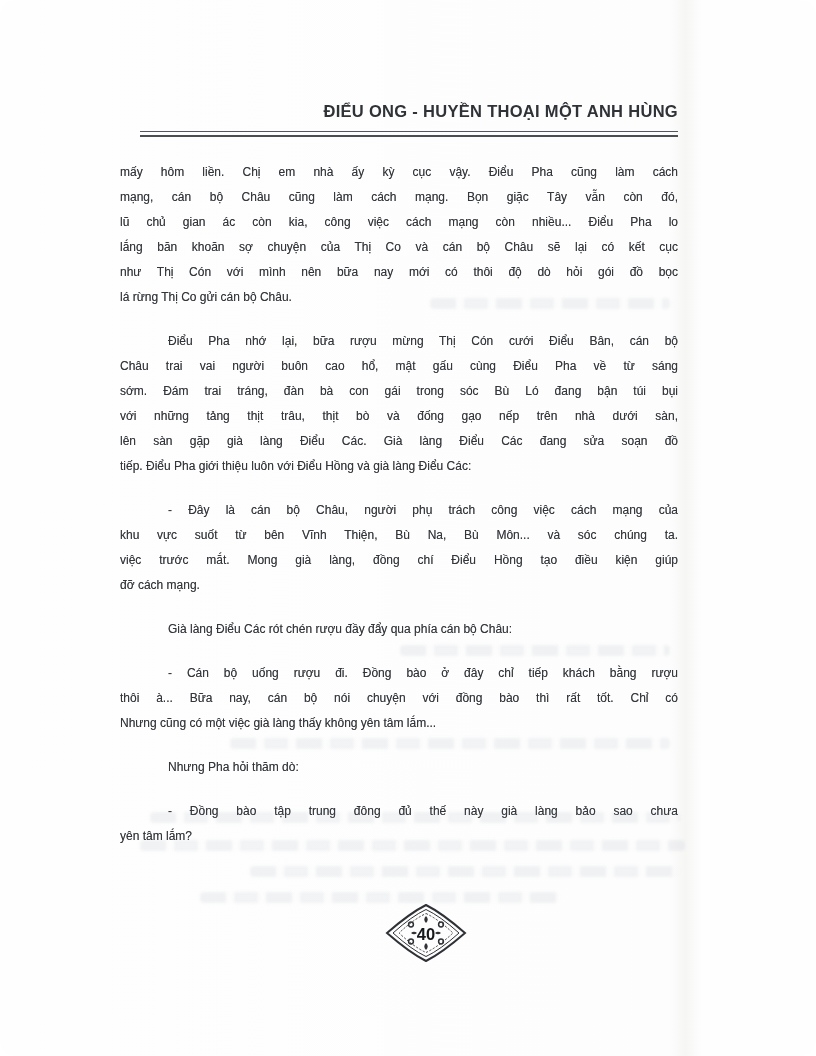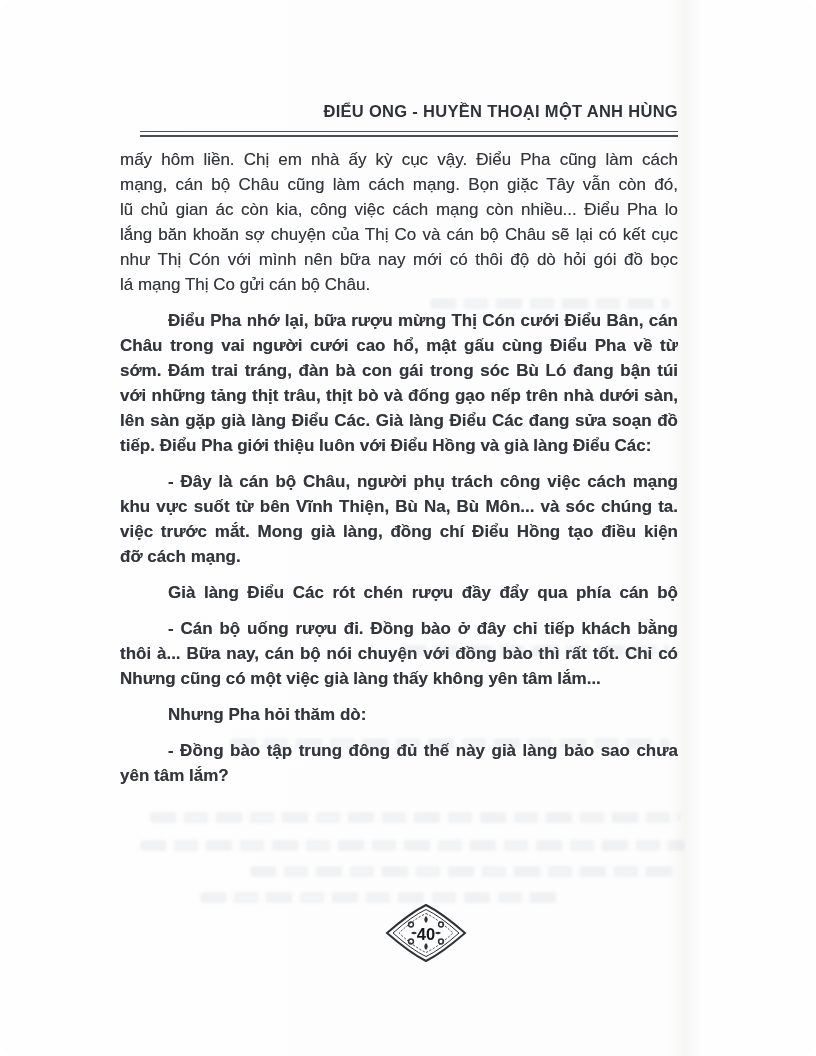--- a/index.html
+++ b/index.html
@@ -30,27 +30,27 @@
   .header-rule {
     position: absolute;
     top: 131px; left: 140px; width: 538px;
     height: 3px;
     border-top: 1.5px solid #53565c;
     border-bottom: 2.5px solid #4a4d52;
   }
   
   .body-text {
     position: absolute;
-    top: 147px; left: 120px; width: 558px;
-    font-size: 17px;
+    top: 160px; left: 120px; width: 558px;
+    font-size: 12px;
     line-height: 25px;
     color: #33363b;
     text-shadow: 0 0 0.5px rgba(51,54,59,0.55);
   }
-  .para + .para { margin-top: 11px; font-weight: bold; }
+  .para + .para { margin-top: 19px; }
   .ln {
     text-align: justify;
     text-align-last: justify;
     white-space: normal;
     height: 25px;
     overflow: hidden;
   }
   .ln.last { text-align-last: left; }
   .ln.indent { padding-left: 48px; }
   
@@ -82,25 +82,25 @@
 
   <div class="header-rule"></div>
 
   <div class="body-text" id="body-text">
       <div class="para">
         <div class="ln">mấy hôm liền. Chị em nhà ấy kỳ cục vậy. Điểu Pha cũng làm cách</div>
         <div class="ln">mạng, cán bộ Châu cũng làm cách mạng. Bọn giặc Tây vẫn còn đó,</div>
         <div class="ln">lũ chủ gian ác còn kia, công việc cách mạng còn nhiều... Điểu Pha lo</div>
         <div class="ln">lắng băn khoăn sợ chuyện của Thị Co và cán bộ Châu sẽ lại có kết cục</div>
         <div class="ln">như Thị Cón với mình nên bữa nay mới có thôi độ dò hỏi gói đồ bọc</div>
-        <div class="ln last">lá mạng Thị Co gửi cán bộ Châu.</div>
+        <div class="ln last">lá rừng Thị Co gửi cán bộ Châu.</div>
       </div>
       <div class="para">
         <div class="ln indent">Điểu Pha nhớ lại, bữa rượu mừng Thị Cón cưới Điểu Bân, cán bộ</div>
-        <div class="ln">Châu trong vai người cưới cao hổ, mật gấu cùng Điểu Pha về từ sáng</div>
+        <div class="ln">Châu trai vai người buôn cao hổ, mật gấu cùng Điểu Pha về từ sáng</div>
         <div class="ln">sớm. Đám trai tráng, đàn bà con gái trong sóc Bù Ló đang bận túi bụi</div>
         <div class="ln">với những tảng thịt trâu, thịt bò và đống gạo nếp trên nhà dưới sàn,</div>
         <div class="ln">lên sàn gặp già làng Điểu Các. Già làng Điểu Các đang sửa soạn đồ</div>
         <div class="ln last">tiếp. Điểu Pha giới thiệu luôn với Điểu Hồng và già làng Điểu Các:</div>
       </div>
       <div class="para">
         <div class="ln indent">- Đây là cán bộ Châu, người phụ trách công việc cách mạng của</div>
         <div class="ln">khu vực suốt từ bên Vĩnh Thiện, Bù Na, Bù Môn... và sóc chúng ta.</div>
         <div class="ln">việc trước mắt. Mong già làng, đồng chí Điểu Hồng tạo điều kiện giúp</div>
         <div class="ln last">đỡ cách mạng.</div>

